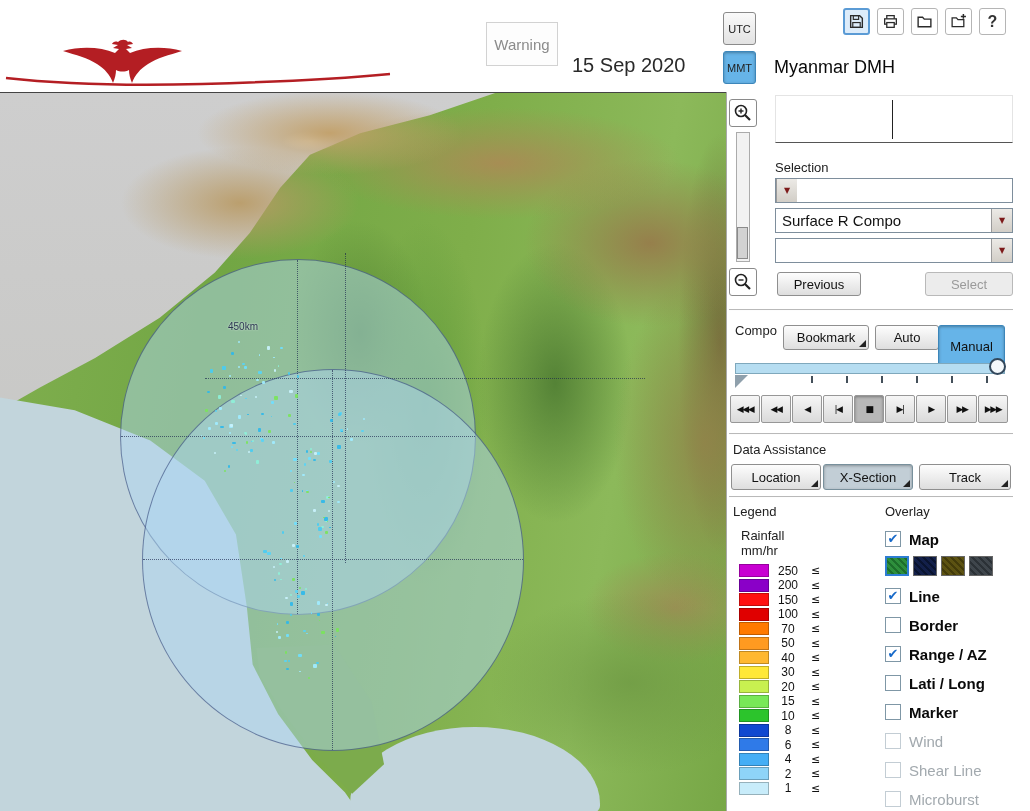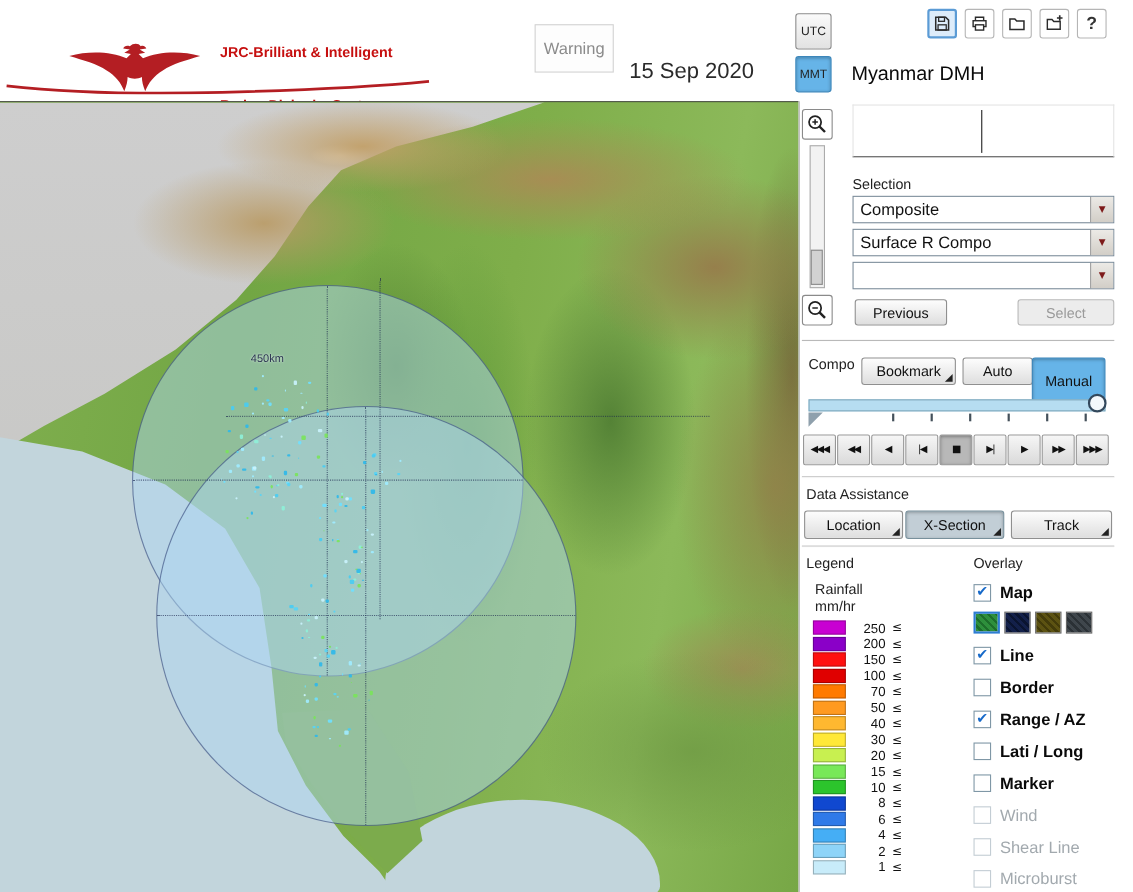--- a/index.html
+++ b/index.html
@@ -91,44 +91,40 @@
   .tick{position:absolute;top:284px;width:2px;height:7px;background:#44505a}
   #playback-row{position:absolute;left:3px;top:303px;display:flex;gap:1px}
   .pb-btn{width:30px;height:28px;border:1px solid #979797;border-radius:2px;background:linear-gradient(#f6f6f6,#dadada);
     display:flex;align-items:center;justify-content:center;font-size:9px;letter-spacing:-1.5px;color:#111;
     font-family:"DejaVu Sans",sans-serif;cursor:pointer}
   .pb-btn.pressed{background:#b8b8b8;box-shadow:inset 0 1px 3px rgba(0,0,0,.35)}
   
   #legend-scale{position:absolute;left:12px;top:472px;width:130px}
   .legend-row{display:flex;align-items:center;height:13px;margin-bottom:1.5px}
   .legend-swatch{width:30px;height:13px;border:1px solid rgba(0,0,0,.25)}
-  .legend-val{width:34px;text-align:right;font-size:12px;color:#111;margin-left:2px}
+  .legend-val{width:34px;text-align:center;font-size:12px;color:#111;margin-left:2px}
   .legend-le{font-size:11px;color:#111;margin-left:6px;font-family:"DejaVu Sans",sans-serif}
   
   #overlay-list{position:absolute;left:158px;top:438px;width:146px}
   .ov-row{display:flex;align-items:center;height:18px;margin-top:11px}
   .ov-row.first{margin-top:0}
   .ov-row.after-swatches{margin-top:9px}
   .checkbox{width:16px;height:16px;background:#fff;border:1px solid #7f97a6;display:flex;align-items:center;
     justify-content:center;font-size:13px;line-height:14px;color:#1669c9;font-family:"DejaVu Sans",sans-serif;cursor:pointer}
   .ov-row.disabled .checkbox{border-color:#c3cdd4;cursor:default}
   .ov-label{margin-left:8px;font-size:15px;font-weight:700;color:#0a0a0a;white-space:nowrap}
   .ov-row.disabled .ov-label{color:#a2a9ae;font-weight:500}
   .swatch-row{display:flex;gap:4px;margin-top:6px;height:24px;align-items:center}
   .map-style{width:24px;height:20px;border:1px solid #666;cursor:pointer}
   .map-style.selected{border:2px solid #2d7dd2}
 </style>
 </head>
 <body>
 
 <div class="header">
-  <div class="logo-sub">
-    <div>JRC-Brilliant &amp; Intelligent</div>
-    <div>Radar  Dialogic  System</div>
-  </div>
   <svg class="eagle" viewBox="0 0 392 50">
     <path d="M116 6 c3 -3 8 -3 10 0 c2 -1 4 0 5 2 l-6 1 5 3 -6 1 4 4 c14 -6 34 -7 52 -2 c-13 4 -25 7 -34 13 c-8 5 -13 11 -16 19 c-2 -5 -3 -9 -3 -13 c-4 2 -9 2 -13 0 c0 4 -1 8 -3 13 c-3 -8 -8 -14 -16 -19 c-9 -6 -21 -9 -34 -13 c18 -5 38 -4 52 2 l4 -4 -6 -1 5 -3 -6 -1 c1 -2 3 -3 6 -2 z" fill="#b41e23"></path>
     <path d="M4 42 q80 9 196 6 t188 -10" stroke="#b41e23" stroke-width="2.5" fill="none"></path>
   </svg>
   <div class="warning-box">
     <span>Warning</span>
   </div>
   <div class="clock-date">15 Sep 2020</div>
   <div class="tz-btn tz-utc">UTC</div>
   <div class="tz-btn tz-mmt pressed-blue">MMT</div>
@@ -369,21 +365,20 @@
     </svg>
   </div>
 
   <div class="station-box">
     <div class="station-divider"></div>
   </div>
 
   <div class="plabel" style="left:48px;top:68px">Selection</div>
 
   <div class="dd" style="top:86px">
-    <div class="dd-value">Composite</div>
     <div class="dd-arrow">▼</div>
   </div>
   <div class="dd" style="top:116px">
     <div class="dd-value">Surface R Compo</div>
     <div class="dd-arrow">▼</div>
   </div>
   <div class="dd" style="top:146px">
     <div class="dd-value"></div>
     <div class="dd-arrow">▼</div>
   </div>

